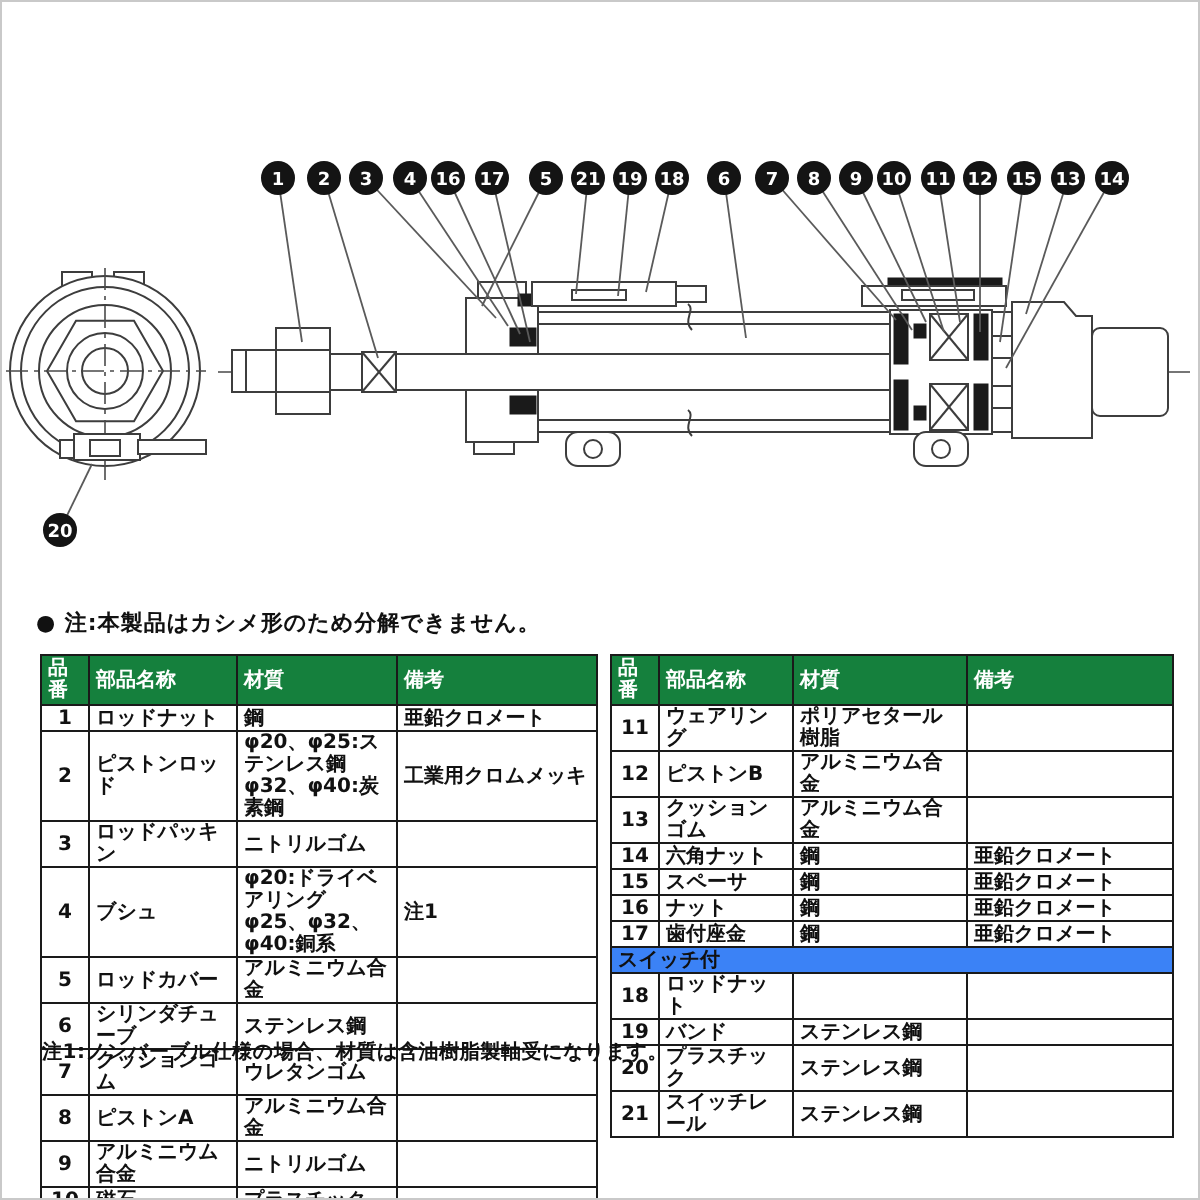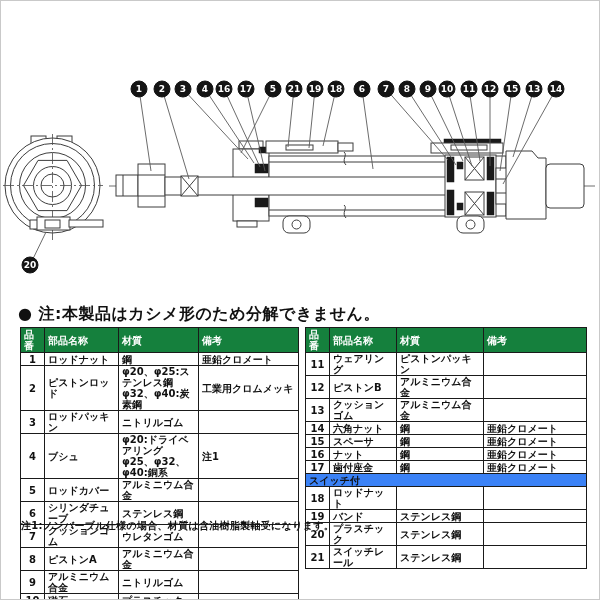--- a/index.html
+++ b/index.html
@@ -11,21 +11,21 @@
   svg{position:absolute;left:0;top:0;}
   svg .ln{stroke:#3d3d3d;stroke-width:1;fill:none;}
   svg .fw{stroke:#3d3d3d;stroke-width:1;fill:#ffffff;}
   svg .fd{stroke:#1a1a1a;stroke-width:0.5;fill:#1a1a1a;}
   svg .cl{stroke:#4a4a4a;stroke-width:0.8;fill:none;stroke-dasharray:11 3 2 3;}
   svg .leader{stroke:#5a5a5a;stroke-width:0.9;fill:none;}
   svg .balloon{fill:#141414;stroke:#141414;}
   svg .balloon-num{fill:#ffffff;font-size:9px;font-weight:bold;text-anchor:middle;
     font-family:"DejaVu Sans","Liberation Sans",sans-serif;}
   .note-top{
-    position:absolute;left:17px;top:303px;font-size:16px;font-weight:bold;letter-spacing:0.5px;
+    position:absolute;left:17px;top:303px;font-size:11px;font-weight:bold;letter-spacing:0.5px;
   }
   .note-bottom{
     position:absolute;left:20px;top:518px;font-size:10px;font-weight:bold;letter-spacing:0.3px;
   }
   table.parts{
     position:absolute;top:326px;border-collapse:collapse;table-layout:fixed;
     font-size:10px;font-weight:bold;line-height:11px;
   }
   table.parts.left{left:19px;width:278px;}
   table.parts.right{left:304px;width:281px;}
@@ -330,21 +330,21 @@
         <th>品番</th>
         <th>部品名称</th>
         <th>材質</th>
         <th>備考</th>
       </tr>
     </thead>
     <tbody id="tbody-right">
         <tr>
           <td class="c-no">11</td>
           <td class="c-name">ウェアリング</td>
-          <td class="c-material">ピストンパッキン</td>
+          <td class="c-material">ポリアセタール樹脂</td>
           <td class="c-remark"></td>
         </tr>
         <tr>
           <td class="c-no">12</td>
           <td class="c-name">ピストンB</td>
           <td class="c-material">アルミニウム合金</td>
           <td class="c-remark"></td>
         </tr>
         <tr>
           <td class="c-no">13</td>

